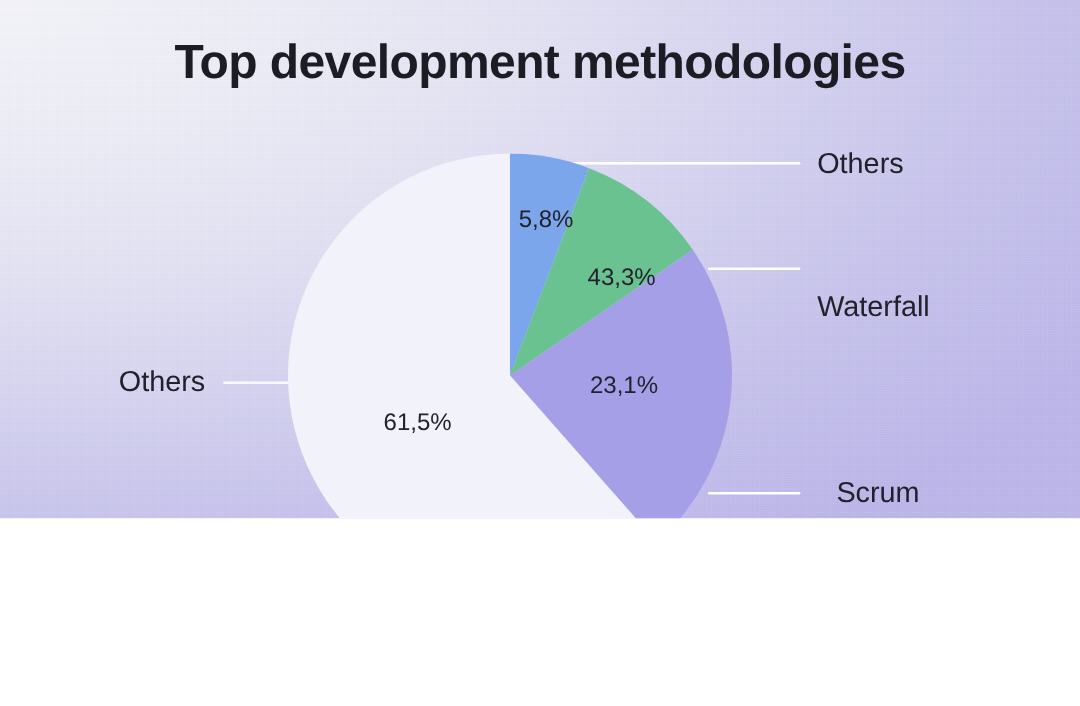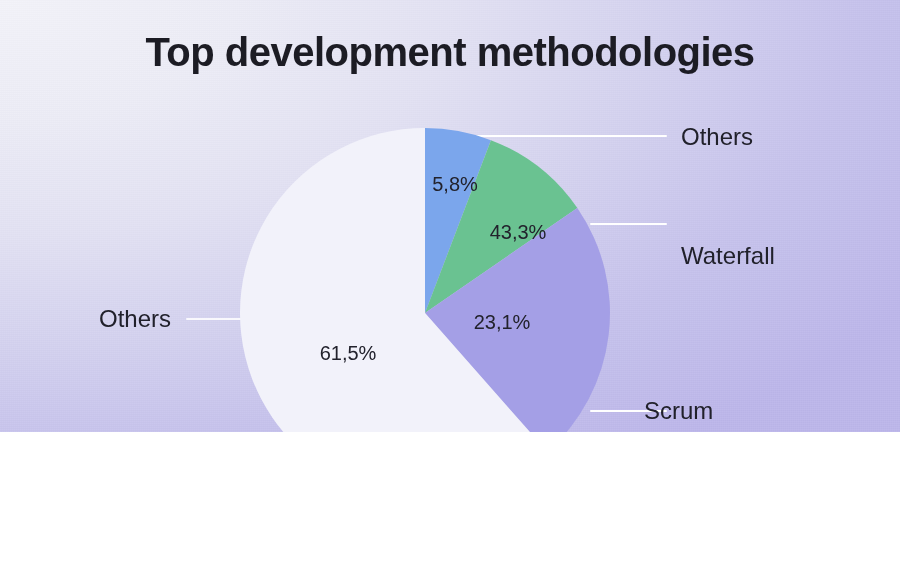--- a/index.html
+++ b/index.html
@@ -102,35 +102,35 @@
   <div id="grain"></div>
 
   <div id="title">Top development methodologies</div>
 
   <div id="callouts">
       <div class="leader" style="left: 430px; top: 135px; width: 237px;"></div>
       <div class="cat-label" style="left: 681px; top: 137px;">Others</div>
       <div class="leader" style="left: 590px; top: 223px; width: 77px;"></div>
       <div class="cat-label" style="left: 681px; top: 212px; margin-top: 44px;">Waterfall</div>
       <div class="leader" style="left: 590px; top: 410px; width: 77px;"></div>
-      <div class="cat-label" style="left: 644px; top: 411px;">Scrum</div>
+      <div class="cat-label" style="left: 697px; top: 411px;">Scrum</div>
       <div class="leader soft" style="left: 186px; top: 318px; width: 57px;"></div>
       <div class="cat-label left" style="left: 171px; top: 319px;">Others</div>
     </div>
 
   <div id="pie-wrap">
     <svg id="pie-svg" viewBox="0 0 370 370">
         <path d="M 185 185 L 185.00 0.00 A 185 185 0 0 1 250.94 12.15 Z" fill="#7ba6ec"></path>
         <path d="M 185 185 L 250.94 12.15 A 185 185 0 0 1 337.35 80.06 Z" fill="#6ac291"></path>
         <path d="M 185 185 L 337.35 80.06 A 185 185 0 0 1 307.34 323.77 Z" fill="#a49fe6"></path>
         <path d="M 185 185 L 307.34 323.77 A 185 185 0 1 1 185.00 0.00 Z" fill="#f2f2fa"></path>
       </svg>
   </div>
 
   <div id="slice-labels">
       <div class="slice-label" style="left: 455px; top: 184px;">5,8%</div>
       <div class="slice-label" style="left: 518px; top: 232px;">43,3%</div>
-      <div class="slice-label" style="left: 502px; top: 322px;">23,1%</div>
+      <div class="slice-label" style="left: 520px; top: 322px;">23,1%</div>
       <div class="slice-label" style="left: 348px; top: 353px; text-align: right;">61,5%</div>
     </div>
 
 
 </div>
 
 </body></html>

